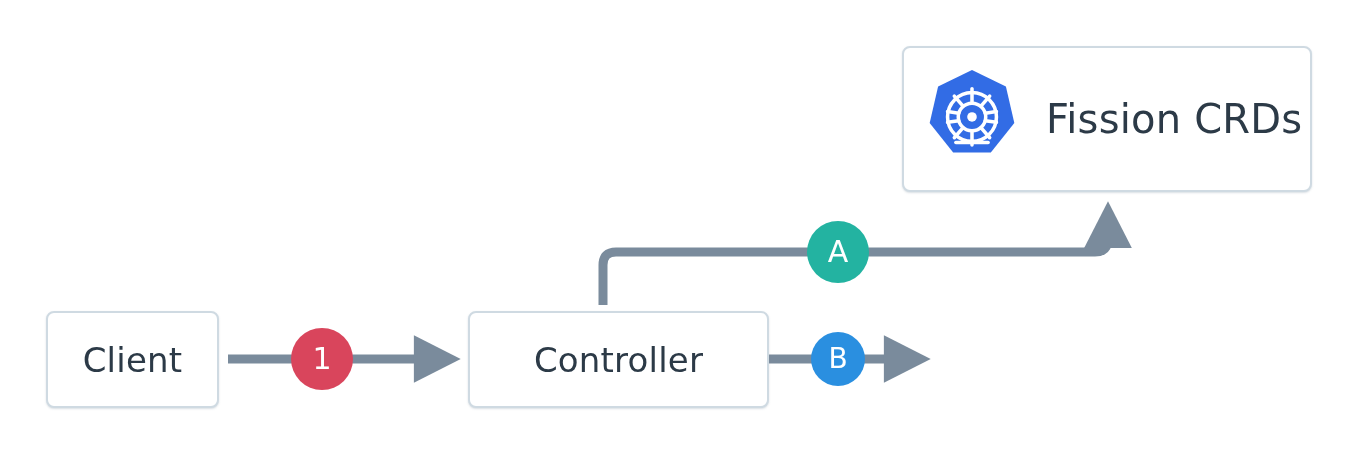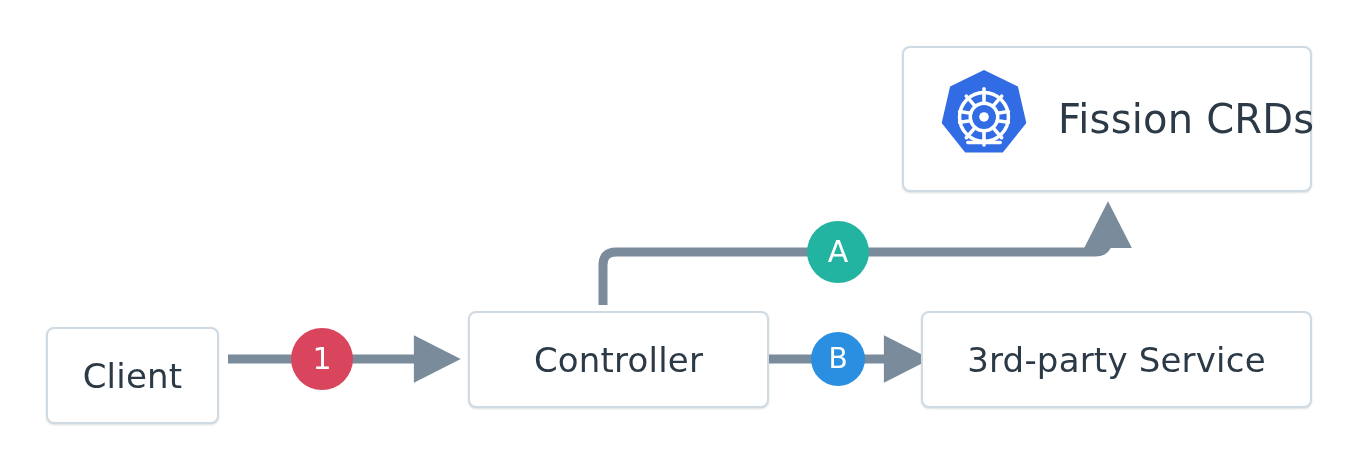--- a/index.html
+++ b/index.html
@@ -29,25 +29,25 @@
     justify-content: center;
   }
   .node-label {
     color: #2c3a47;
     font-size: 34px;
     font-weight: 400;
     letter-spacing: 0.2px;
     white-space: nowrap;
   }
 
-  #node-client   { left: 46px;  top: 311px; width: 173px; height: 97px; margin-top: 16px; }
+  #node-client   { left: 46px;  top: 311px; width: 173px; height: 97px; }
   #node-controller { left: 468px; top: 311px; width: 301px; height: 97px; }
   #node-service  { left: 921px; top: 311px; width: 391px; height: 97px; }
   #node-crds     { left: 902px; top: 46px;  width: 410px; height: 146px;
-                   justify-content: flex-start; padding-left: 28px; }
+                   justify-content: flex-start; padding-left: 16px; }
 
   #node-crds .node-label { font-size: 40px; margin-left: 22px; }
 
   .k8s-logo { width: 104px; height: 104px; flex: 0 0 auto; display:block; }
 
   
   #edges {
     position: absolute;
     left: 0; top: 0;
     width: 1360px; height: 456px;
@@ -90,23 +90,20 @@
   </svg>
 
   <div class="node" id="node-client">
     <span class="node-label">Client</span>
   </div>
 
   <div class="node" id="node-controller">
     <span class="node-label">Controller</span>
   </div>
 
-  <div class="node" id="node-service">
-    <span class="node-label">3rd-party Service</span>
-  </div>
 
   <div class="node" id="node-crds">
     <svg class="k8s-logo" viewBox="0 0 100 100" xmlns="http://www.w3.org/2000/svg">
       <polygon points="50,3 82.6,18.7 90.7,53.9 68.1,82.1 31.9,82.1 9.3,53.9 17.4,18.7" fill="#326ce5"></polygon>
       <g fill="none" stroke="#ffffff" stroke-width="3.4" stroke-linecap="round">
         <circle cx="50" cy="48" r="23.5"></circle>
         <circle cx="50" cy="48" r="13.2"></circle>
         <line x1="50" y1="21" x2="50" y2="34.8"></line>
         <line x1="50" y1="61.2" x2="50" y2="75"></line>
         <line x1="26.5" y1="42.9" x2="37.2" y2="44.4"></line>

